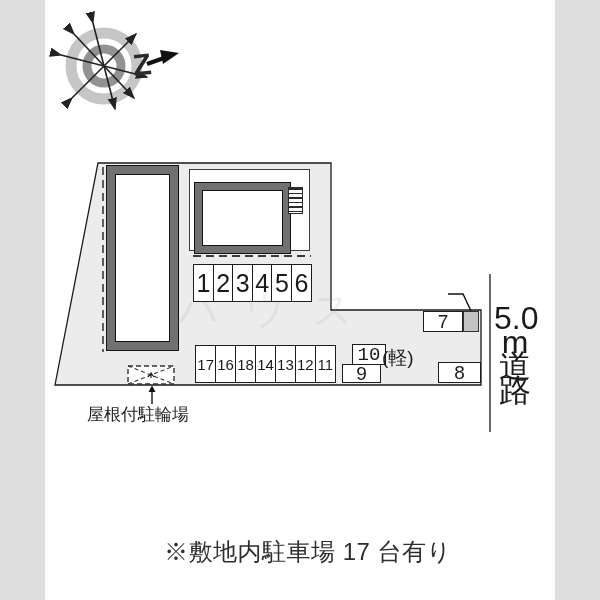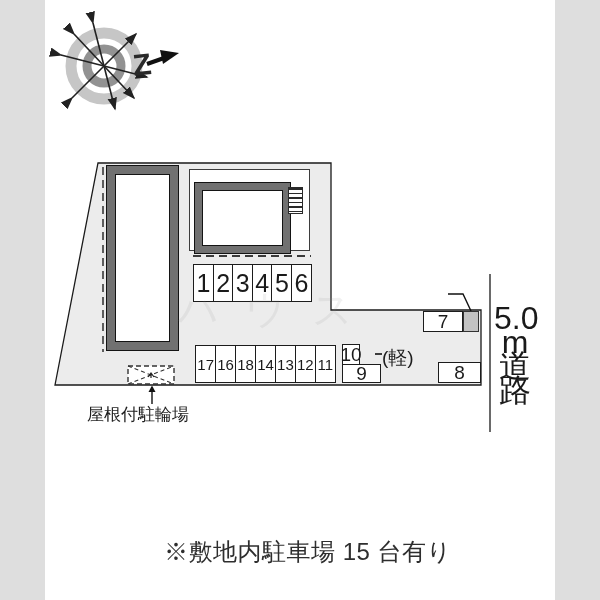--- a/index.html
+++ b/index.html
@@ -25,21 +25,21 @@
   .stall-row.top{left:193px;top:264px;width:119px;height:38px;font-size:25px;}
   .stall-row.bottom{left:195px;top:345px;width:141px;height:38px;font-size:15px;}
   .stall{flex:1;background:#ffffff;border:1.5px solid #1c1c1c;box-sizing:border-box;
          display:flex;align-items:center;justify-content:center;}
   .stall + .stall{margin-left:-1.5px;}
   .pbox{position:absolute;background:#ffffff;border:1.5px solid #1c1c1c;box-sizing:border-box;
         display:flex;align-items:center;justify-content:center;font-size:19px;}
   .pbox.b7{left:423px;top:311px;width:40px;height:21px;}
   .pbox.b8{left:438px;top:362px;width:43px;height:21px;}
   .pbox.b9{left:342px;top:364px;width:39px;height:19px;}
-  .pbox.b10{left:342px;top:344px;width:18px;height:21px;}
+  .pbox.b10{left:352px;top:344px;width:34px;height:21px;font-family:Liberation Mono, monospace;}
   .garbage-box{position:absolute;left:463px;top:311px;width:16px;height:21px;
         background:#c2c2c2;border:1.5px solid #333;box-sizing:border-box;}
   
   .lbl{position:absolute;white-space:nowrap;color:#1d1d1d;}
   .lbl.gomi{left:353px;top:282px;font-size:24px;letter-spacing:0.5px;}
   .lbl.kei{left:382px;top:345px;font-size:19px;}
   .road{position:absolute;left:494px;top:306px;width:42px;text-align:center;
         font-size:32px;line-height:24px;font-weight:500;}
   .lbl.bicycle{left:87px;top:403px;font-size:17px;}
   .note{position:absolute;left:164px;top:536px;font-size:24px;color:#2e2e2e;letter-spacing:0.5px;}
@@ -134,16 +134,16 @@
   <div class="garbage-box z2"></div>
 
   <div class="lbl kei z3">(軽)</div>
   <div class="road z3">
     <div>5.0</div>
     <div>m</div>
     <div>道</div>
     <div>路</div>
   </div>
   <div class="lbl bicycle z3">屋根付駐輪場</div>
-  <div class="note z3">※敷地内駐車場 15 台有り</div>
+  <div class="note z3">※敷地内駐車場 17 台有り</div>
   <div class="watermark">ハウス</div>
 
 </div>
 
 </body></html>

